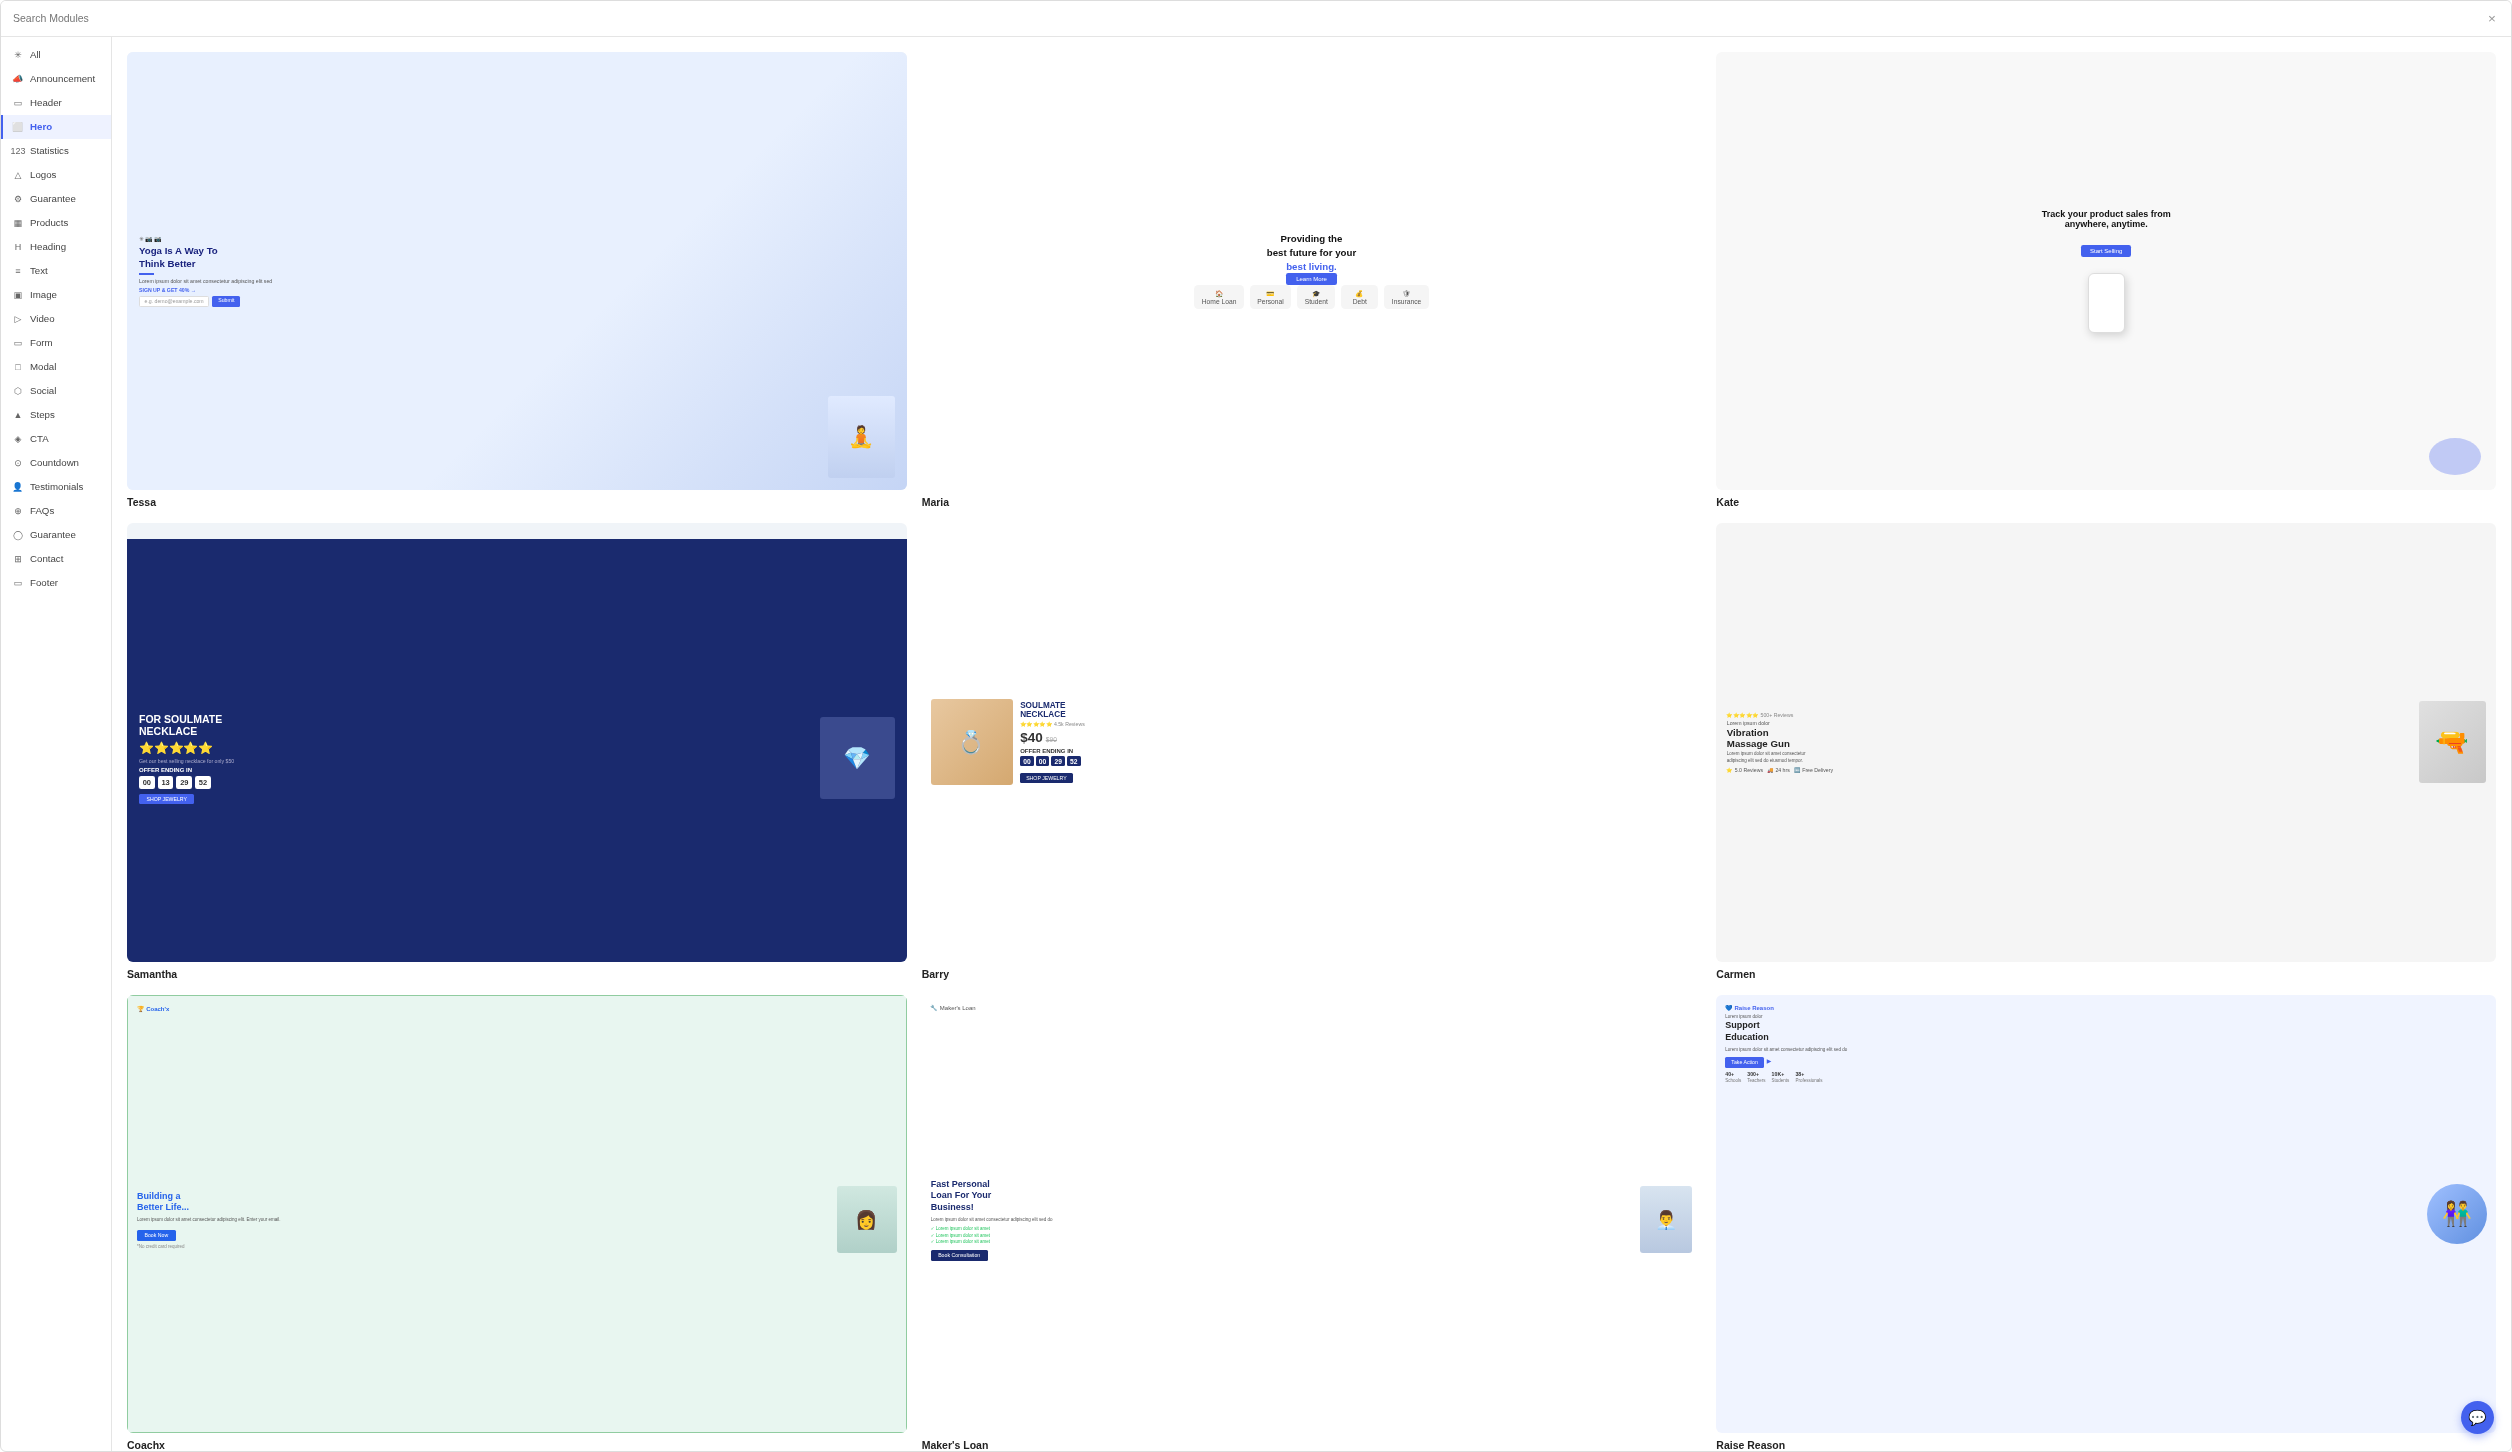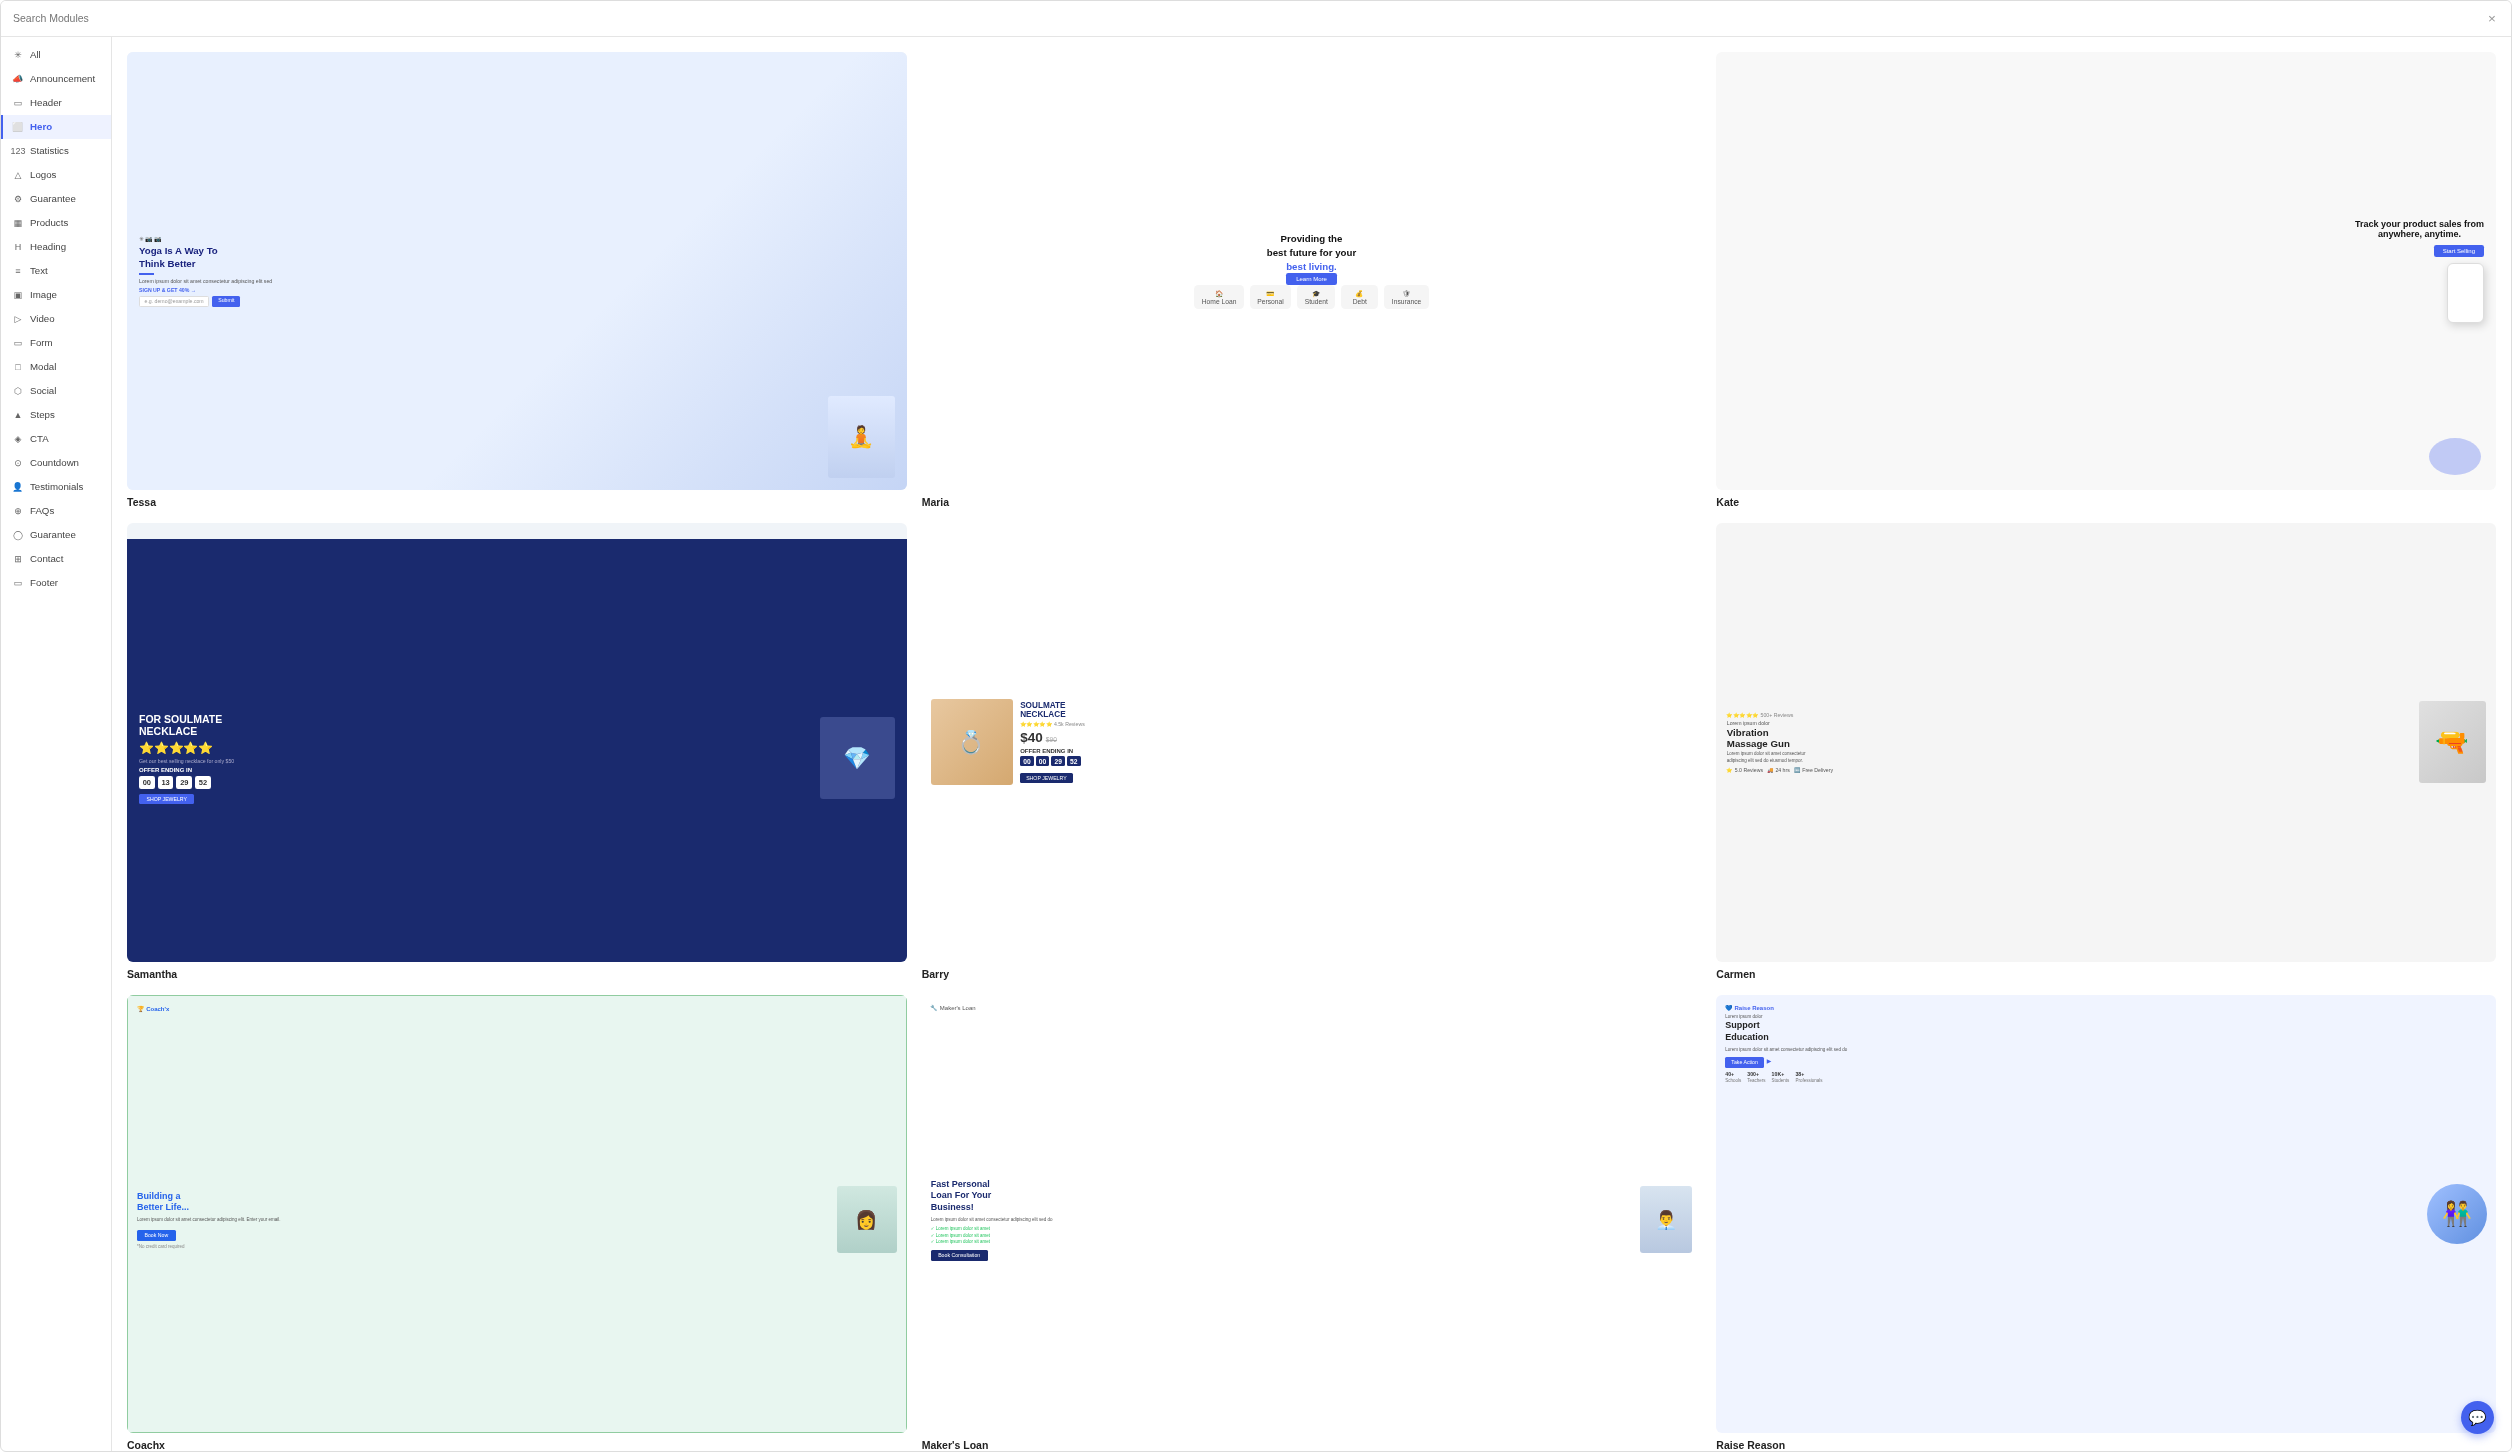--- a/index.html
+++ b/index.html
@@ -146,24 +146,24 @@
     }
     .preview-maria h2 { font-size: 9.7px; font-weight: 700; color: #111; text-align: center; line-height: 1.4; }
     .preview-maria .highlight { color: #4361ee; }
     .preview-maria .icons-row { display: flex; gap: 6px; }
     .preview-maria .icon-box { background: #f5f5f5; border-radius: 4.5px; padding: 4.5px 7.5px; font-size: 6.7px; color: #555; text-align: center; min-width: 37px; }
 
     .preview-kate {
       background: #f8f8f8;
       display: flex;
       flex-direction: column;
-      align-items: flex-end;
+      align-items: center;
       justify-content: center;
       padding: 12px;
-      gap: 6px;
+      gap: 16px;
     }
     .preview-kate h2 { font-size: 9px; font-weight: 800; color: #111; text-align: center; }
     .preview-kate .btn { background: #4361ee; color: #fff; font-size: 6px; padding: 3px 9px; border-radius: 2.2px; }
     .preview-kate .phone { width: 37px; height: 60px; background: #fff; border-radius: 6px; border: 1.5px solid #ddd; box-shadow: 1.5px 3px 9px rgba(0,0,0,0.15); }
 
     .preview-samantha {
       background: #1a2a6e;
       display: flex;
       align-items: center;
       justify-content: space-between;

